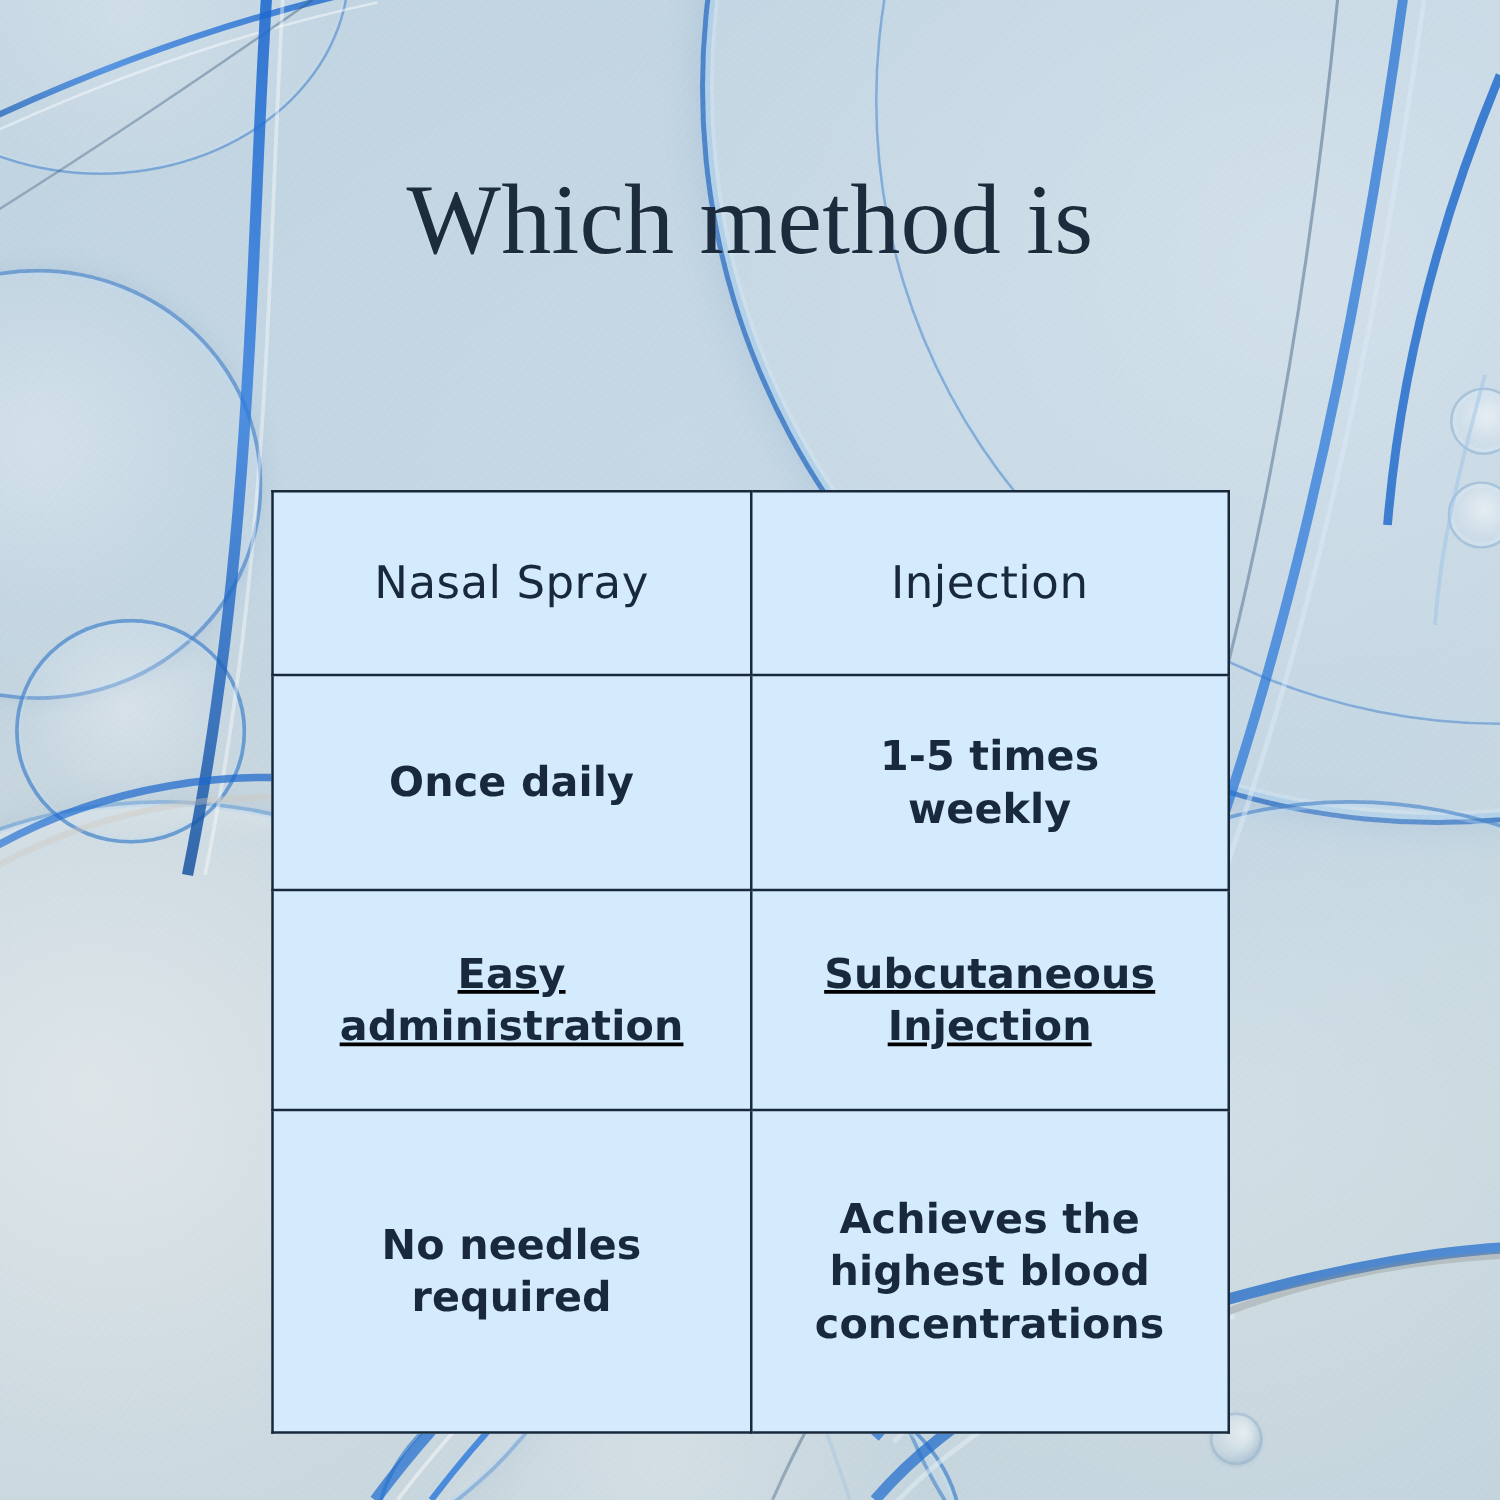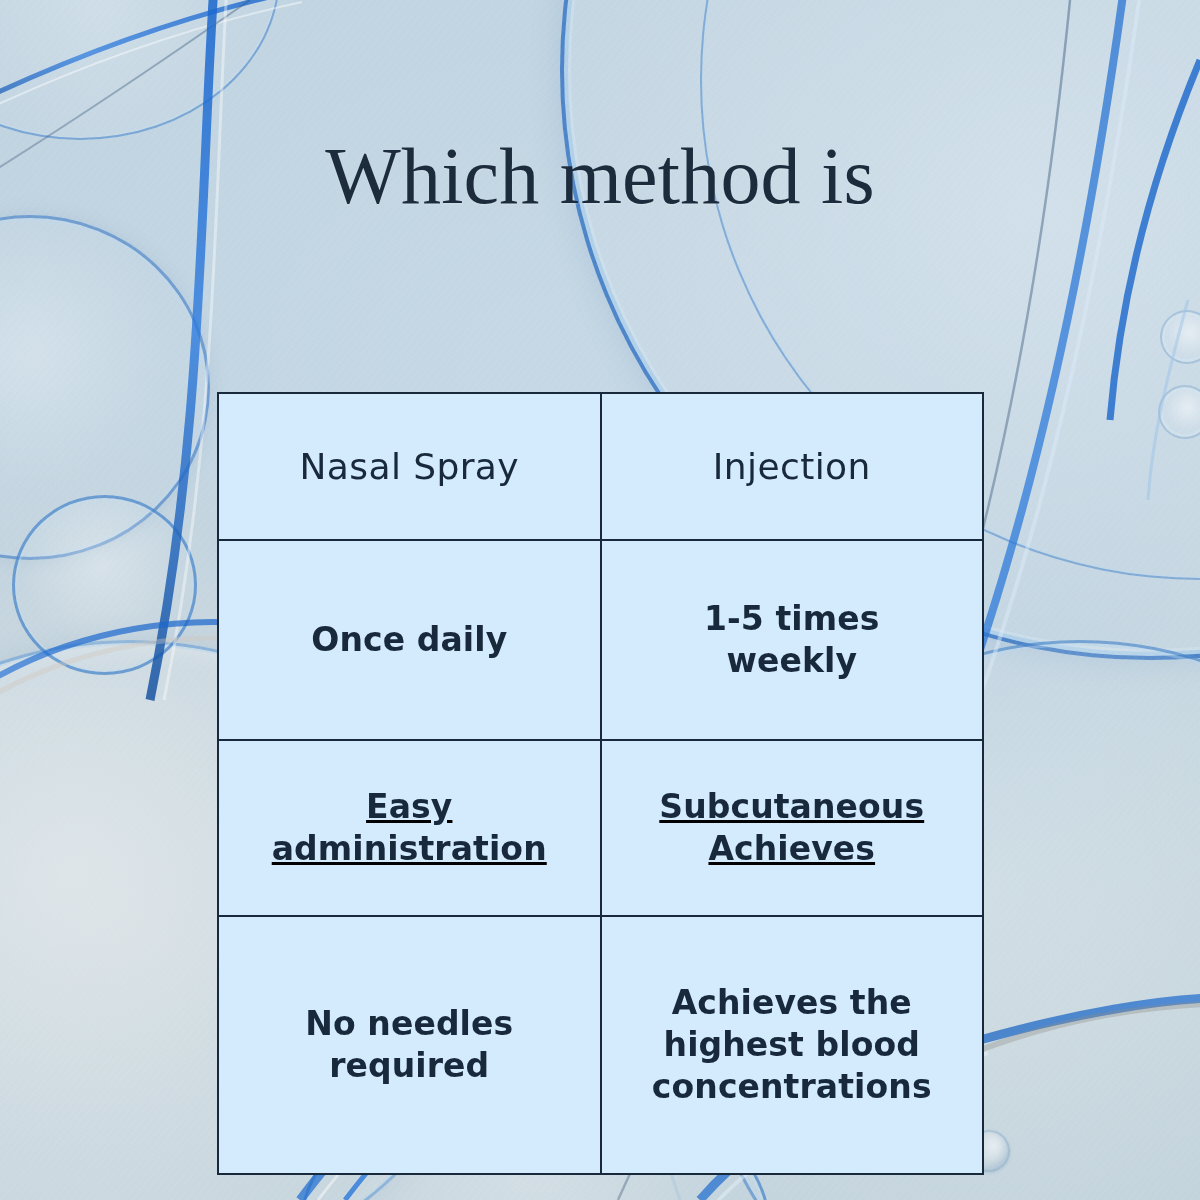--- a/index.html
+++ b/index.html
@@ -106,21 +106,21 @@
     line-height: 42px;
     letter-spacing: .4px;
   }
   .td-cell {
     font-family: "DejaVu Sans", "Liberation Sans", sans-serif;
     font-weight: 700;
     font-size: 33px;
     line-height: 42px;
     letter-spacing: .1px;
   }
-  .row-h-2 { height: 200px; }
+  .row-h-2 { height: 172px; }
   .row-h-3 { height: 176px; text-decoration: underline; }
   .row-h-4 { height: 258px; }
   .cell-text { display: block; white-space: pre-line; }
 </style>
 </head>
 <body>
 
 <div id="canvas">
 
   <div class="bg-base"></div>
@@ -255,21 +255,21 @@
 weekly</span>
         </td>
       </tr>
       <tr class="row-h-3">
         <td class="td-cell">
           <span class="cell-text">Easy
 administration</span>
         </td>
         <td class="td-cell">
           <span class="cell-text">Subcutaneous
-Achieves</span>
+Injection</span>
         </td>
       </tr>
       <tr class="row-h-4">
         <td class="td-cell">
           <span class="cell-text">No needles
 required</span>
         </td>
         <td class="td-cell">
           <span class="cell-text">Achieves the
 highest blood

